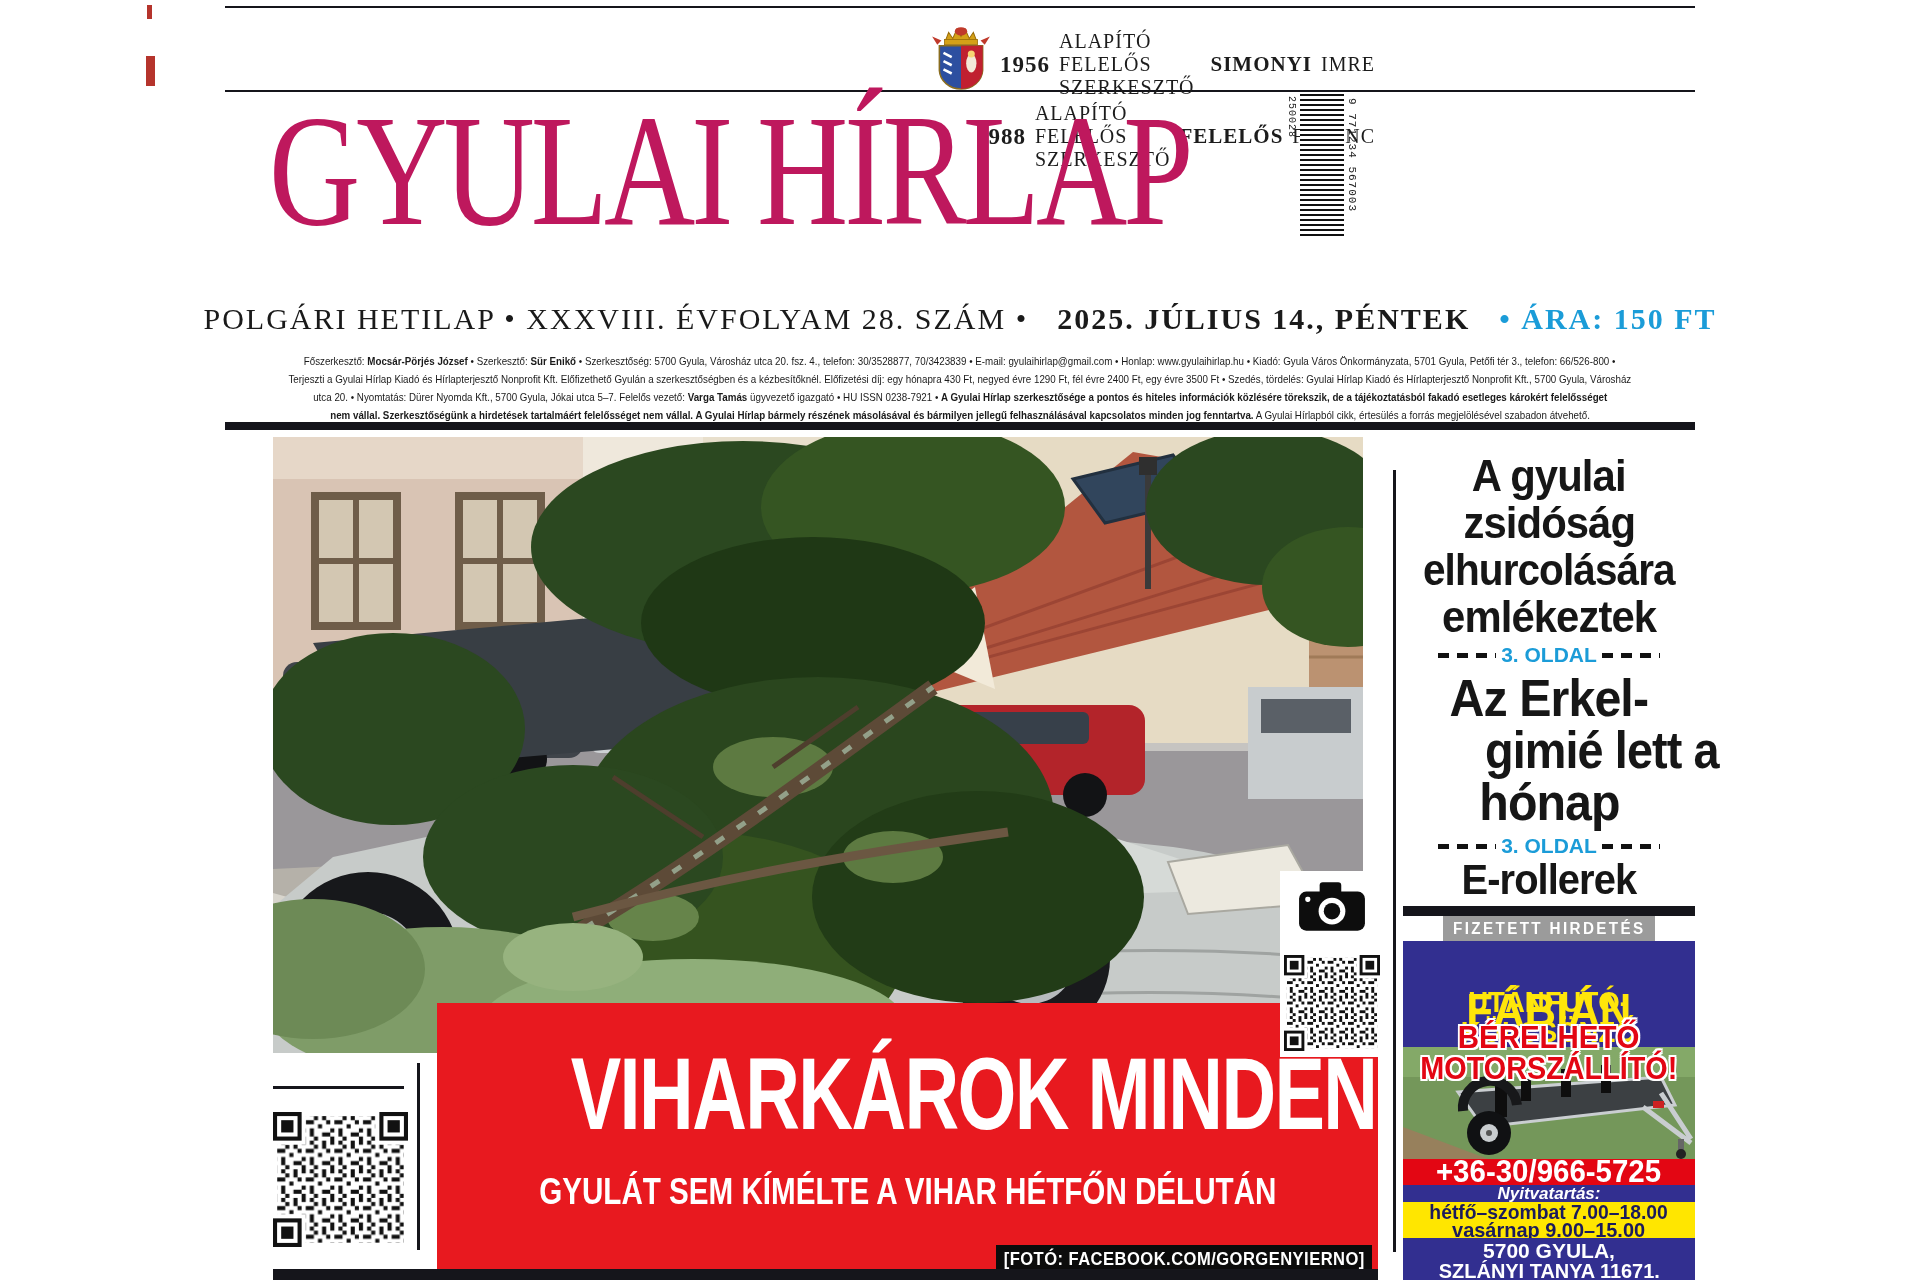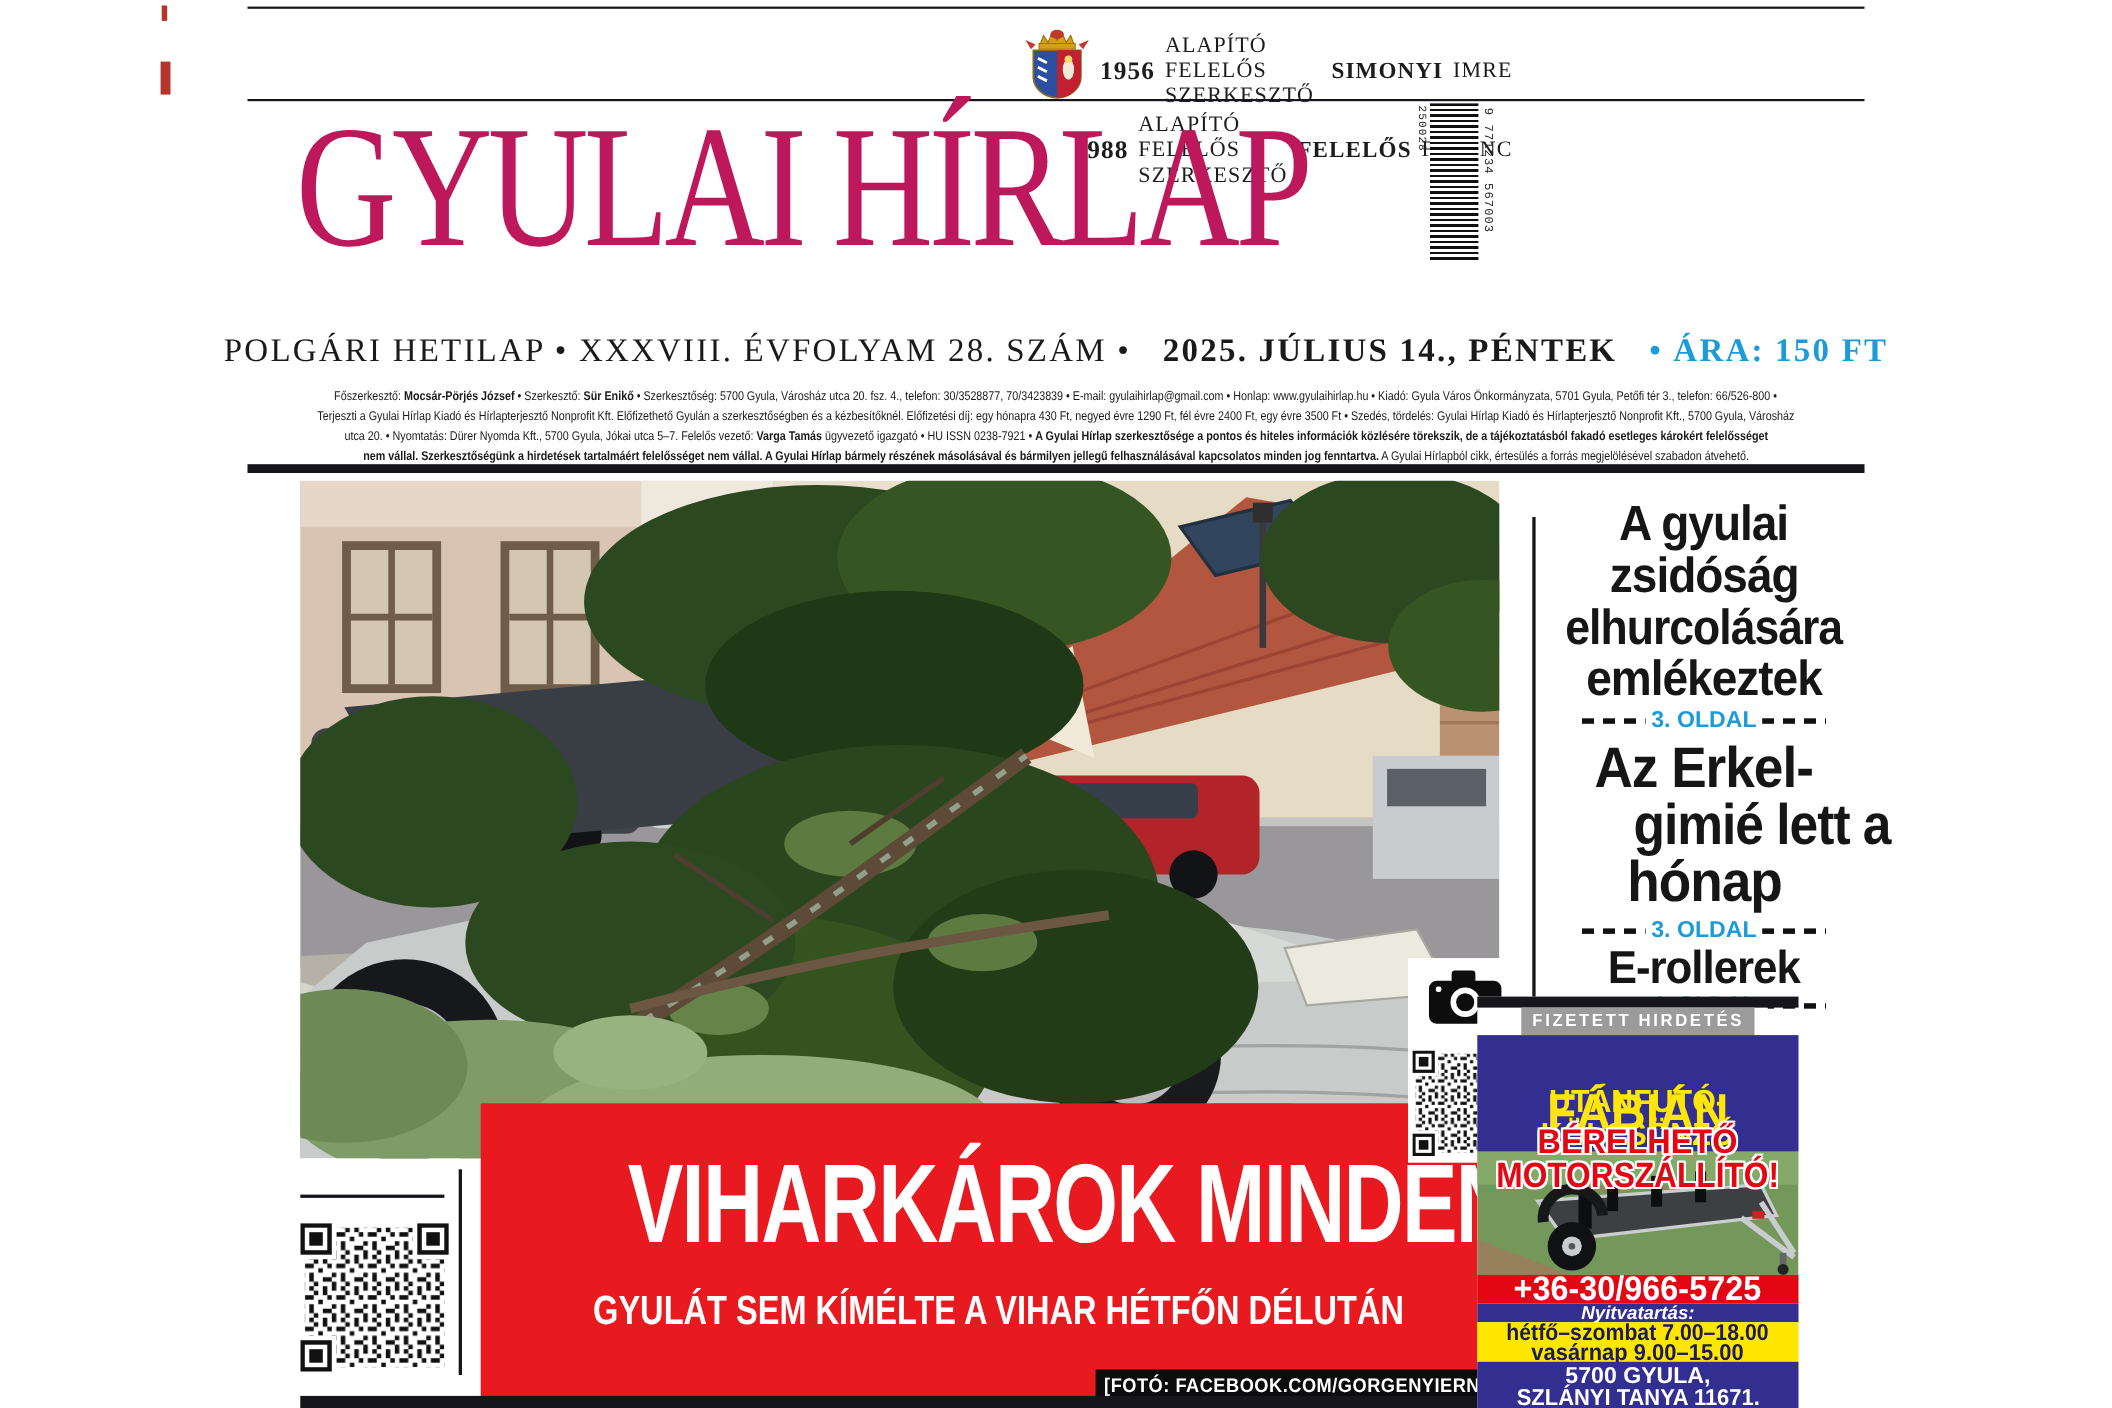--- a/index.html
+++ b/index.html
@@ -29,21 +29,21 @@
   .story-line{width:300px;text-align:center;font-weight:bold;color:#161616;font-size:45px;line-height:47px;letter-spacing:-1px;}
   .pageref{width:300px;display:flex;align-items:center;justify-content:center;gap:5px;}
   .pageref .dash{width:58px;height:5px;background:repeating-linear-gradient(90deg,#111 0 11px,transparent 11px 19px);}
   .pageref .lbl{color:#1b9cd8;font-weight:bold;font-size:21px;letter-spacing:0;}
   
   .banner-headline{width:941px;text-align:center;color:#fff;font-weight:bold;font-size:97px;line-height:97px;letter-spacing:-2px;}
   .banner-sub{width:941px;text-align:center;color:#fff;font-weight:bold;font-size:37px;letter-spacing:0;}
   .credit{display:flex;align-items:center;justify-content:center;width:376px;height:29px;background:#0c0c0c;color:#fff;
           font-weight:bold;font-size:18px;letter-spacing:.5px;}
   
-  .ad{position:absolute;left:1343px;top:906px;width:264px;height:374px;background:#fff;}
+  .ad{position:absolute;left:1403px;top:906px;width:264px;height:374px;background:#fff;}
   .ad .band{position:absolute;left:0;width:292px;text-align:center;}
   .ad .tag{left:40px;width:212px;background:#9b9b9b;color:#fff;font-weight:bold;font-size:16px;letter-spacing:2.5px;line-height:25px;}
   .ad .navy{background:#322f90;}
   .ad .yellowtxt{color:#ffe60a;font-weight:bold;}
   .promo{position:absolute;left:0;width:292px;text-align:center;color:#e30613;font-weight:bold;
          text-shadow:-2px -2px 0 #fff,2px -2px 0 #fff,-2px 2px 0 #fff,2px 2px 0 #fff,0 -2px 0 #fff,0 2px 0 #fff,-2px 0 0 #fff,2px 0 0 #fff;}
   .ad .phone{background:#e30613;color:#fff;font-weight:bold;font-size:31px;line-height:26px;}
   .ad .hourslbl{background:#322f90;color:#fff;font-weight:bold;font-style:italic;font-size:17px;line-height:17px;}
   .ad .hours{background:#ffe600;color:#1b1b5c;font-weight:bold;font-size:21px;line-height:18px;}
   .ad .addr{background:#322f90;color:#fff;font-weight:bold;font-size:21px;line-height:20px;}

